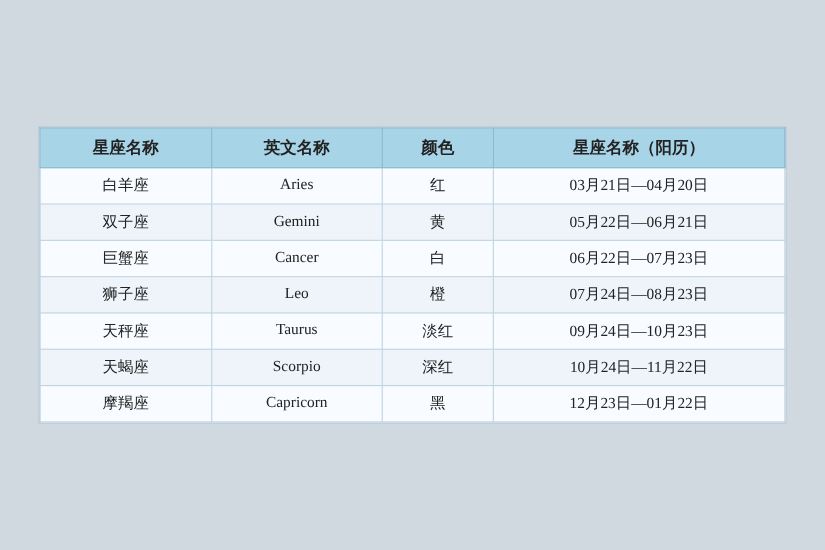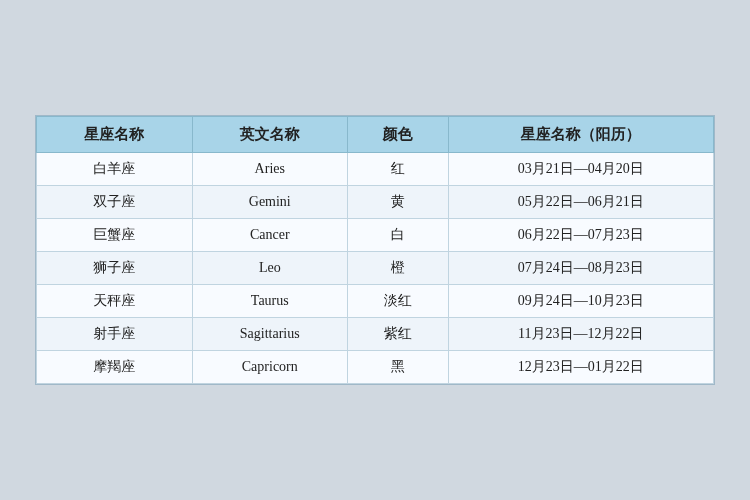--- a/index.html
+++ b/index.html
@@ -85,24 +85,24 @@
           <td>橙</td>
           <td>07月24日—08月23日</td>
         </tr>
         <tr>
           <td>天秤座</td>
           <td>Taurus</td>
           <td>淡红</td>
           <td>09月24日—10月23日</td>
         </tr>
         <tr>
-          <td>射手座</td>
-          <td>Sagittarius</td>
-          <td>紫红</td>
-          <td>11月23日—12月22日</td>
+          <td>天蝎座</td>
+          <td>Scorpio</td>
+          <td>深红</td>
+          <td>10月24日—11月22日</td>
         </tr>
         <tr>
           <td>摩羯座</td>
           <td>Capricorn</td>
           <td>黑</td>
           <td>12月23日—01月22日</td>
         </tr>
       </tbody>
   </table>
 </div>

